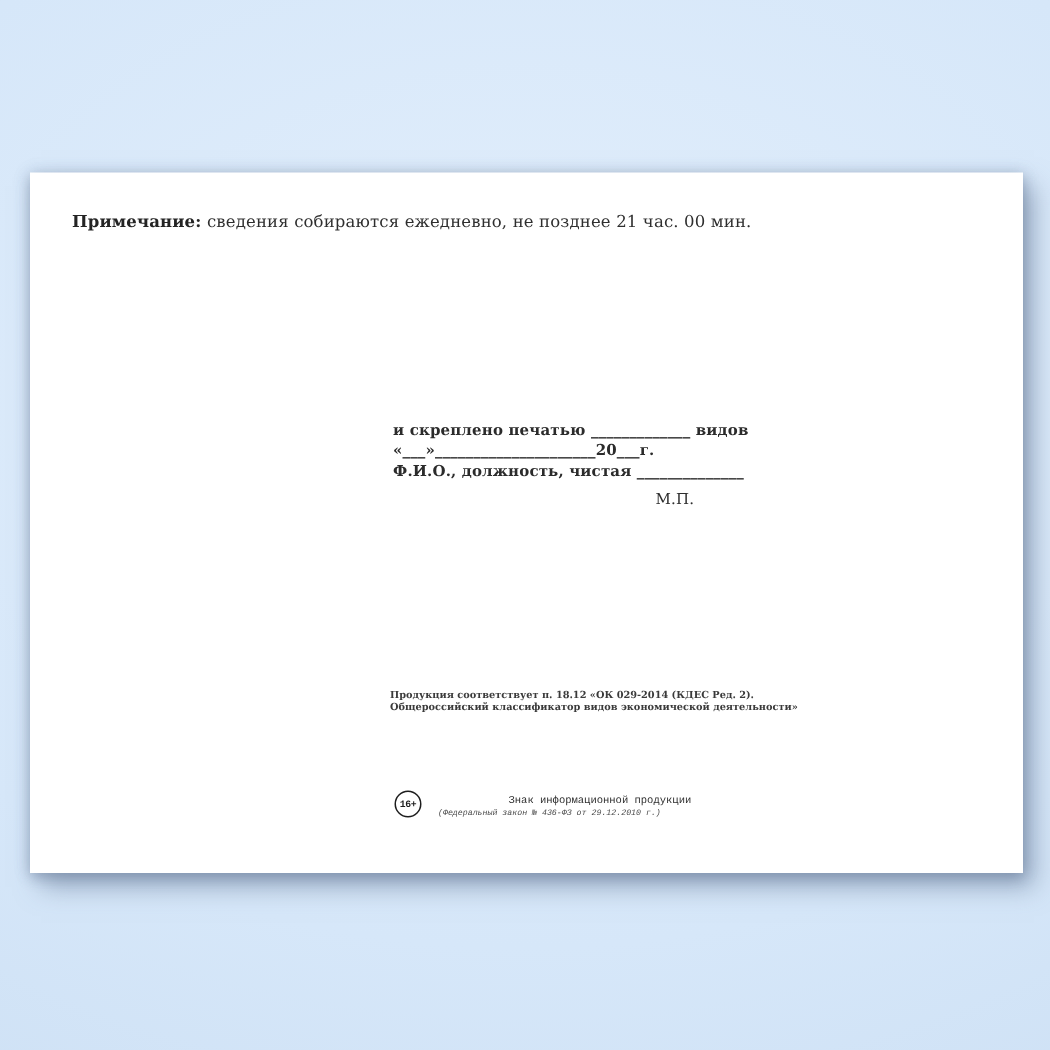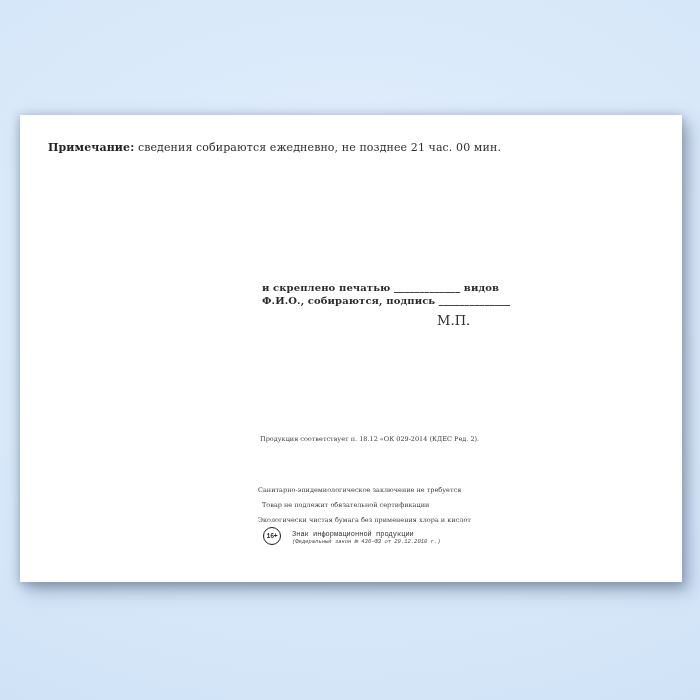--- a/index.html
+++ b/index.html
@@ -34,71 +34,69 @@
   }
   .note b{font-weight:bold;color:#242424;}
   .binding{
     position:absolute;left:242px;top:166px;width:250px;
     font-size:10px;font-weight:bold;color:#2b2b2b;
     line-height:13.4px;letter-spacing:.1px;white-space:nowrap;
   }
   .binding .rule-line{margin-top:3px;}
   .binding .stamp{
     margin-top:6px;padding-left:175px;
-    font-weight:normal;font-size:13px;color:var(--ink);
+    font-weight:normal;font-size:10px;color:var(--ink);
   }
   .compliance{
-    position:absolute;left:240px;top:320px;
+    position:absolute;left:240px;top:344px;
     font-size:6.5px;line-height:8.4px;color:var(--ink-soft);
     white-space:nowrap;
+    font-weight:bold;
   }
   .compliance .italic{font-style:italic;}
   .cert-notes{
     position:absolute;left:238px;top:371px;
     font-size:6.5px;color:var(--ink-soft);white-space:nowrap;
   }
   .cert-line{line-height:8px;margin-bottom:7.2px;}
   .cert-line.indent{margin-left:4px;}
   .age-row{
     position:absolute;left:243px;top:412px;
     display:flex;align-items:center;font-family:Liberation Mono, monospace;
   }
   .age-badge{
     width:18px;height:18px;border:1.6px solid #1d1d1d;border-radius:50%;
     display:flex;align-items:center;justify-content:center;
     font-size:6.5px;font-weight:bold;color:#1d1d1d;letter-spacing:-.2px;
     background:#fff;flex:0 0 auto;
   }
   .age-text{margin-left:11px;padding-top:3px;}
-  .age-title{font-size:7px;line-height:8px;color:#2f2f2f;white-space:nowrap;}
+  .age-title{font-size:7px;line-height:8px;color:#2f2f2f;white-space:nowrap;margin-left:47px;}
   .age-law{font-size:5.5px;line-height:7px;font-style:italic;color:#4a4a4a;white-space:nowrap;}
 </style>
 </head>
 <body>
 
 <div class="stage">
   <div class="page">
 
     <p class="note"><b>Примечание:</b><span> сведения собираются ежедневно, не позднее 21 час. 00 мин.</span></p>
 
     <div class="binding">
       <div class="b-line">и скреплено печатью _____________ видов</div>
-      <div class="b-line">Ф.И.О., собираются, подпись ______________</div>
+      <div class="b-line">«___»_____________________20___г.</div>
+      <div class="b-line">Ф.И.О., должность, чистая ______________</div>
       <div class="stamp">М.П.</div>
     </div>
 
     <div class="compliance">
       <div>Продукция соответствует п. 18.12 «ОК 029-2014 (КДЕС Ред. 2).</div>
+      <div>Общероссийский классификатор видов экономической деятельности»</div>
     </div>
 
-    <div class="cert-notes">
-      <div class="cert-line">Санитарно-эпидемиологическое заключение не требуется</div>
-      <div class="cert-line indent">Товар не подлежит обязательной сертификации</div>
-      <div class="cert-line">Экологически чистая бумага без применения хлора и кислот</div>
-    </div>
 
     <div class="age-row">
       <div class="age-badge">
           <span>16+</span>
         </div>
       <div class="age-text">
         <div class="age-title">Знак информационной продукции</div>
         <div class="age-law">(Федеральный закон № 436-ФЗ от 29.12.2010 г.)</div>
       </div>
     </div>

